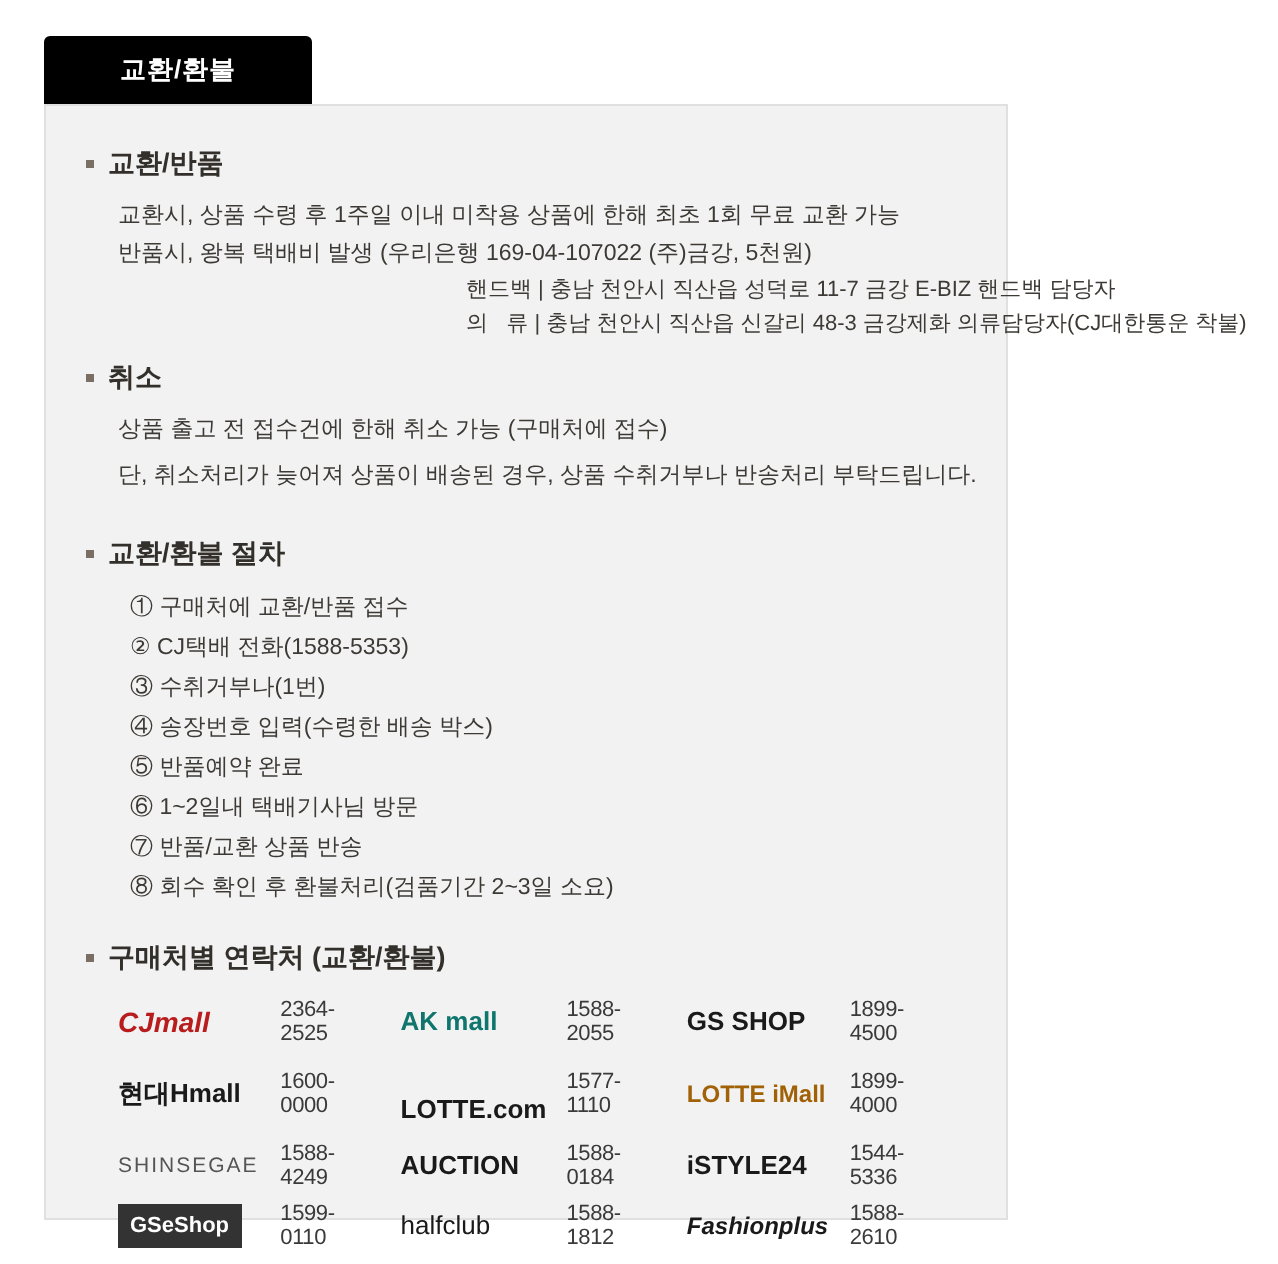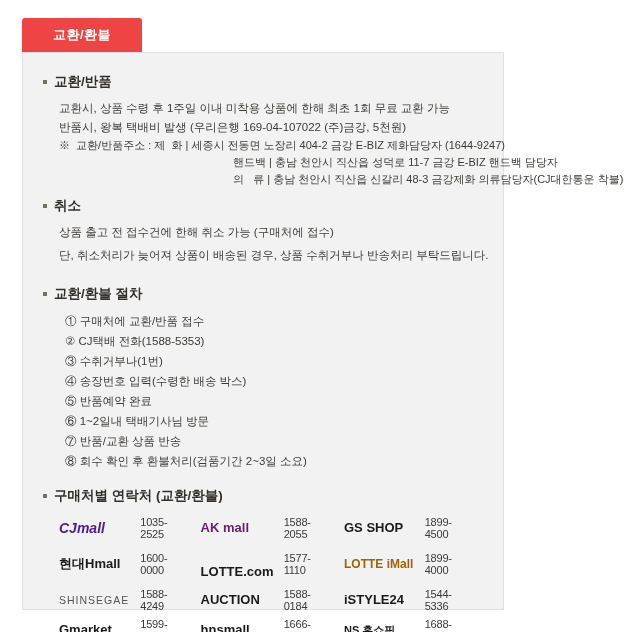--- a/index.html
+++ b/index.html
@@ -18,23 +18,23 @@
     position: relative;
     width: 639px;
     height: 632px;
     background: #ffffff;
   }
   
   .tab-bar {
     position: absolute;
     left: 22px;
     top: 18px;
-    width: 120px;
+    width: 134px;
     height: 34px;
-    background: #ef4444;
+    background: #000000;
     border-radius: 3px 3px 0 0;
     display: flex;
     align-items: center;
     justify-content: center;
   }
   .tab-bar .tab-title {
     color: #ffffff;
     font-size: 13px;
     font-weight: bold;
     letter-spacing: 0.5px;
@@ -156,21 +156,20 @@
 
       <div class="sec-head">
         <span class="bullet-sq"></span>
         <span class="sec-head-title">교환/반품</span>
       </div>
       <div class="body-text">
         <span class="ln">교환시, 상품 수령 후 1주일 이내 미착용 상품에 한해 최초 1회 무료 교환 가능</span>
         <span class="ln">반품시, 왕복 택배비 발생 (우리은행 169-04-107022 (주)금강, 5천원)</span>
       </div>
       <div class="indent-note note-hang">
-        <span class="ln">※  교환/반품주소 : 제  화 | 세종시 전동면 노장리 404-2 금강 E-BIZ 제화담당자 (1644-9247)</span>
         <span class="ln" style="padding-left:118px;text-indent:0;">핸드백 | 충남 천안시 직산읍 성덕로 11-7 금강 E-BIZ 핸드백 담당자</span>
         <span class="ln" style="padding-left:118px;text-indent:0;">의   류 | 충남 천안시 직산읍 신갈리 48-3 금강제화 의류담당자(CJ대한통운 착불)</span>
       </div>
 
       <div class="gap-sm"></div>
 
       <div class="sec-head">
         <span class="bullet-sq"></span>
         <span class="sec-head-title">취소</span>
       </div>
@@ -199,23 +198,23 @@
       <div class="gap-md"></div>
 
       <div class="sec-head">
         <span class="bullet-sq"></span>
         <span class="sec-head-title">구매처별 연락처 (교환/환불)</span>
       </div>
 
       <table class="partners">
         <tbody>
           <tr>
-            <td class="p-logo"><span class="logo-txt" style="font-weight:bold;font-size:14px;font-style:italic;color:#4c1d95;">CJmall</span></td>
-            <td class="p-tel">1035-2525</td>
-            <td class="p-logo"><span class="logo-txt" style="font-weight:bold;font-size:13px;color:#701a75;">AK mall</span></td>
+            <td class="p-logo"><span class="logo-txt" style="font-weight:bold;font-size:14px;font-style:italic;color:#b91c1c;">CJmall</span></td>
+            <td class="p-tel">2364-2525</td>
+            <td class="p-logo"><span class="logo-txt" style="font-weight:bold;font-size:13px;color:#0f766e;">AK mall</span></td>
             <td class="p-tel">1588-2055</td>
             <td class="p-logo"><span class="logo-txt" style="font-weight:bold;font-size:13px;color:#1a1a1a;">GS SHOP</span></td>
             <td class="p-tel">1899-4500</td>
           </tr>
           <tr>
             <td class="p-logo"><span class="logo-txt" style="font-weight:bold;font-size:13px;color:#1a1a1a;">현대Hmall</span></td>
             <td class="p-tel">1600-0000</td>
             <td class="p-logo"><span class="logo-txt" style="font-weight:bold;font-size:13px;color:#1a1a1a;margin-top:16px;">LOTTE.com</span></td>
             <td class="p-tel">1577-1110</td>
             <td class="p-logo"><span class="logo-txt" style="font-weight:bold;font-size:12px;color:#a16207;">LOTTE iMall</span></td>
@@ -223,20 +222,28 @@
           </tr>
           <tr>
             <td class="p-logo"><span class="logo-txt" style="font-size:10.5px;letter-spacing:1px;color:#555;text-align:right;">SHINSEGAE</span></td>
             <td class="p-tel">1588-4249</td>
             <td class="p-logo"><span class="logo-txt" style="font-weight:bold;font-size:13px;color:#1a1a1a;">AUCTION</span></td>
             <td class="p-tel">1588-0184</td>
             <td class="p-logo"><span class="logo-txt" style="font-weight:bold;font-size:13px;color:#1a1a1a;text-align:center;">iSTYLE24</span></td>
             <td class="p-tel">1544-5336</td>
           </tr>
           <tr>
+            <td class="p-logo"><span class="logo-txt" style="font-weight:bold;font-size:11px;color:#ffffff;background:#333;padding:1px 6px;">GSeShop</span></td>
+            <td class="p-tel">1599-0110</td>
+            <td class="p-logo"><span class="logo-txt" style="font-size:13px;color:#1a1a1a;">halfclub</span></td>
+            <td class="p-tel">1588-1812</td>
+            <td class="p-logo"><span class="logo-txt" style="font-weight:bold;font-size:12px;font-style:italic;color:#1a1a1a;">Fashionplus</span></td>
+            <td class="p-tel">1588-2610</td>
+          </tr>
+          <tr>
             <td class="p-logo"><span class="logo-txt" style="font-weight:bold;font-size:13px;color:#1a1a1a;">Gmarket</span></td>
             <td class="p-tel">1599-5701</td>
             <td class="p-logo"><span class="logo-txt" style="font-weight:bold;font-size:13px;color:#1a1a1a;">hnsmall</span></td>
             <td class="p-tel">1666-1111</td>
             <td class="p-logo"><span class="logo-txt" style="font-weight:bold;font-size:11px;color:#1a1a1a;">NS 홈쇼핑</span></td>
             <td class="p-tel">1688-7700</td>
           </tr>
 
         </tbody>
       </table>

